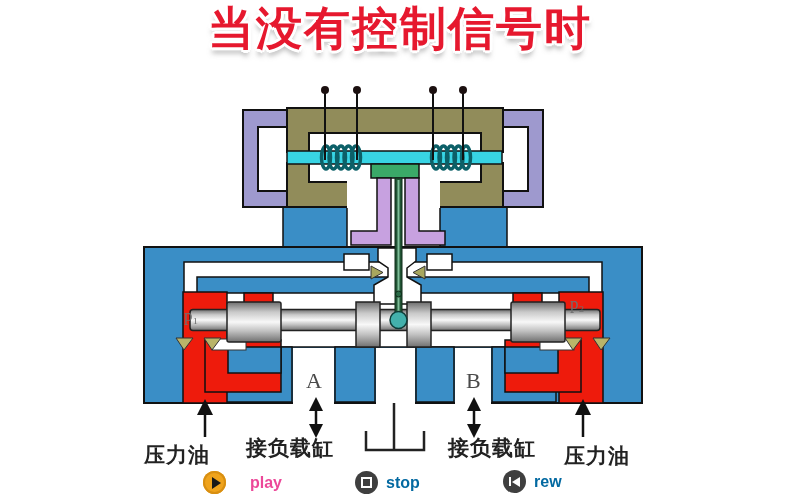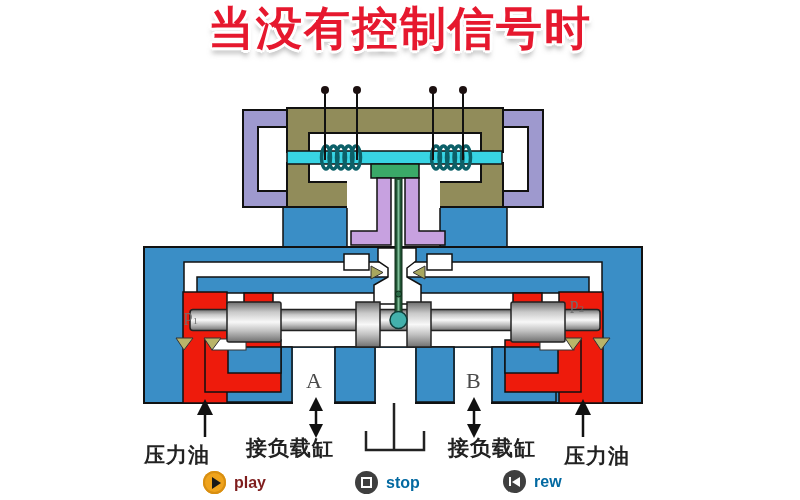--- a/index.html
+++ b/index.html
@@ -28,21 +28,21 @@
   .ctrl{position:absolute;display:flex;align-items:center;gap:8px;}
   .ctrl .disc{width:23px;height:23px;border-radius:50%;display:flex;align-items:center;justify-content:center;flex:0 0 auto;}
   .disc.play{background:#efa31c;box-shadow:inset 0 0 0 2px #d88f12;}
   .disc.dark{background:#3f3f3f;}
   .play-tri{width:0;height:0;border-left:9px solid #181818;border-top:6px solid transparent;border-bottom:6px solid transparent;margin-left:3px;}
   .stop-sq{width:7px;height:7px;border:2.5px solid #fff;background:transparent;}
   .rew-ic{display:flex;align-items:center;}
   .rew-bar{width:2.5px;height:9px;background:#fff;margin-right:1px;}
   .rew-tri{width:0;height:0;border-right:8px solid #fff;border-top:5px solid transparent;border-bottom:5px solid transparent;}
   .ctrl .lbl{font-size:16px;font-weight:700;}
-  .lbl.on{color:#7f1d1d;}
+  .lbl.on{color:#ec4899;margin-left:16px;}
   .lbl.off{color:#0369a1;}
 </style>
 </head>
 <body>
 
 <div class="stage">
 
   <div class="title">当没有控制信号时</div>
 
   <svg class="abs" style="left:0;top:0" width="800" height="500" viewBox="0 0 800 500">

